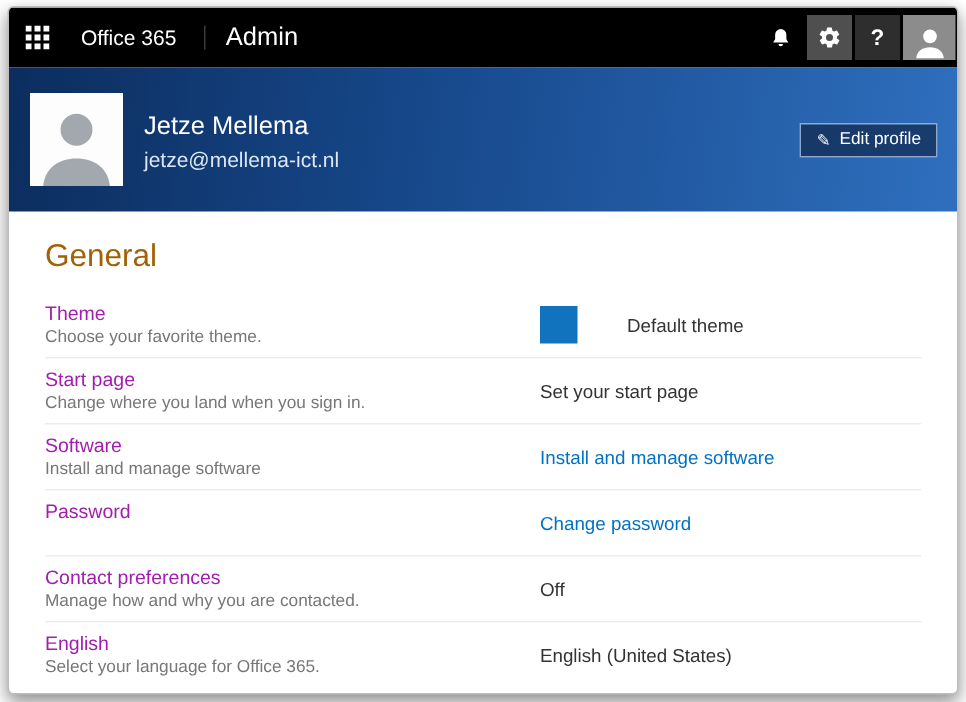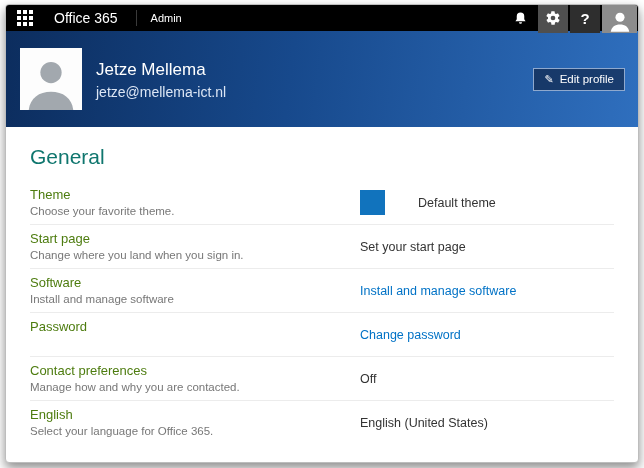--- a/index.html
+++ b/index.html
@@ -1,46 +1,46 @@
 <!DOCTYPE html>
 <html><head>
 <meta charset="utf-8">
 <style>
   html,body{margin:0;padding:0;background:#fff;}
   body{width:644px;height:468px;position:relative;font-family:"Liberation Sans","DejaVu Sans",sans-serif;overflow:hidden;}
   .window{position:absolute;left:5px;top:4px;width:632px;height:457px;background:#fff;border:1px solid #bdbdbd;border-radius:4px;box-shadow:0 5px 11px rgba(0,0,0,0.45);overflow:hidden;}
 
   
-  .topbar{height:26px;background:#000;display:flex;align-items:center;color:#fff;}
+  .topbar{height:40px;background:#000;display:flex;align-items:center;color:#fff;}
   .waffle-btn{width:38px;height:30px;display:flex;align-items:center;justify-content:center;cursor:pointer;}
   .brand{font-size:14px;margin-left:10px;white-space:nowrap;cursor:pointer;}
   .top-divider{width:1px;height:16px;background:#3a3a3a;margin-left:18px;}
-  .section-title{font-size:11px;margin-left:14px;white-space:nowrap;}
+  .section-title{font-size:17px;margin-left:14px;white-space:nowrap;}
   .top-spacer{flex:1;}
   .top-btn{height:30px;display:flex;align-items:center;justify-content:center;cursor:pointer;}
   .bell-btn{width:32px;}
   .gear-btn{width:30px;background:#4f4f4f;margin-left:2px;}
   .help-btn{width:30px;background:#2e2e2e;margin-left:2px;font-size:15px;font-weight:bold;color:#fff;}
   .me-btn{width:35px;background:#8c8c8c;margin-left:2px;margin-right:1px;}
 
   
   .profile-band{height:96px;background:linear-gradient(97deg,#0c2d5e 0%,#17498c 45%,#2f6fbe 100%);display:flex;align-items:center;color:#fff;}
   .profile-photo{width:62px;height:62px;background:#fdfdfd;margin-left:14px;display:flex;align-items:flex-end;justify-content:center;overflow:hidden;flex:none;}
   .profile-text{margin-left:14px;display:flex;flex-direction:column;justify-content:center;}
   .profile-name{font-size:17px;line-height:22px;}
   .profile-email{font-size:14px;color:#dce6f5;margin-top:3px;}
   .edit-profile-btn{margin-left:auto;margin-right:13px;display:flex;align-items:center;gap:6px;background:rgba(10,22,48,0.55);border:1px solid #8fa9ce;color:#fff;font-size:11.5px;padding:4px 10px;cursor:pointer;font-family:inherit;}
   .pencil{font-size:11px;}
 
   
   .content{padding:18px 24px 0 24px;}
-  .page-heading{font-size:21px;color:#0f766e;font-weight:400;margin:0 0 12px 0;line-height:24px;}
+  .page-heading{font-size:21px;color:#a16207;font-weight:400;margin:0 0 12px 0;line-height:24px;}
   .row{display:flex;height:43px;border-bottom:1px solid #ececec;cursor:pointer;}
   .row-left{width:330px;padding-top:6px;box-sizing:border-box;flex:none;}
-  .row-title{font-size:13px;color:#4d7c0f;line-height:16px;}
+  .row-title{font-size:13px;color:#a21caf;line-height:16px;}
   .row-desc{font-size:11.5px;color:#777;line-height:15px;margin-top:1px;}
   .row-right{flex:1;display:flex;align-items:center;gap:20px;}
   .row-value{font-size:12.5px;color:#333;}
   a.row-value{color:#0072c6;text-decoration:none;}
   .swatch{width:25px;height:25px;background:#1173bd;margin-right:13px;flex:none;}
   svg{display:block;}
 </style>
 </head>
 <body>
 

